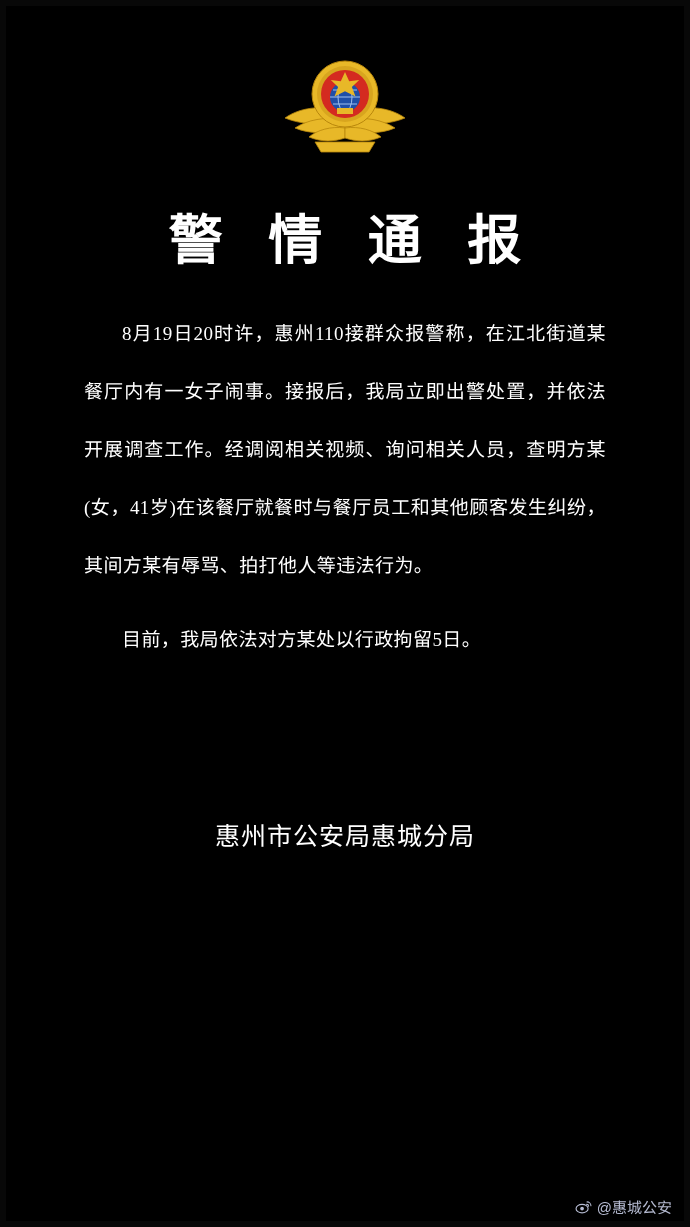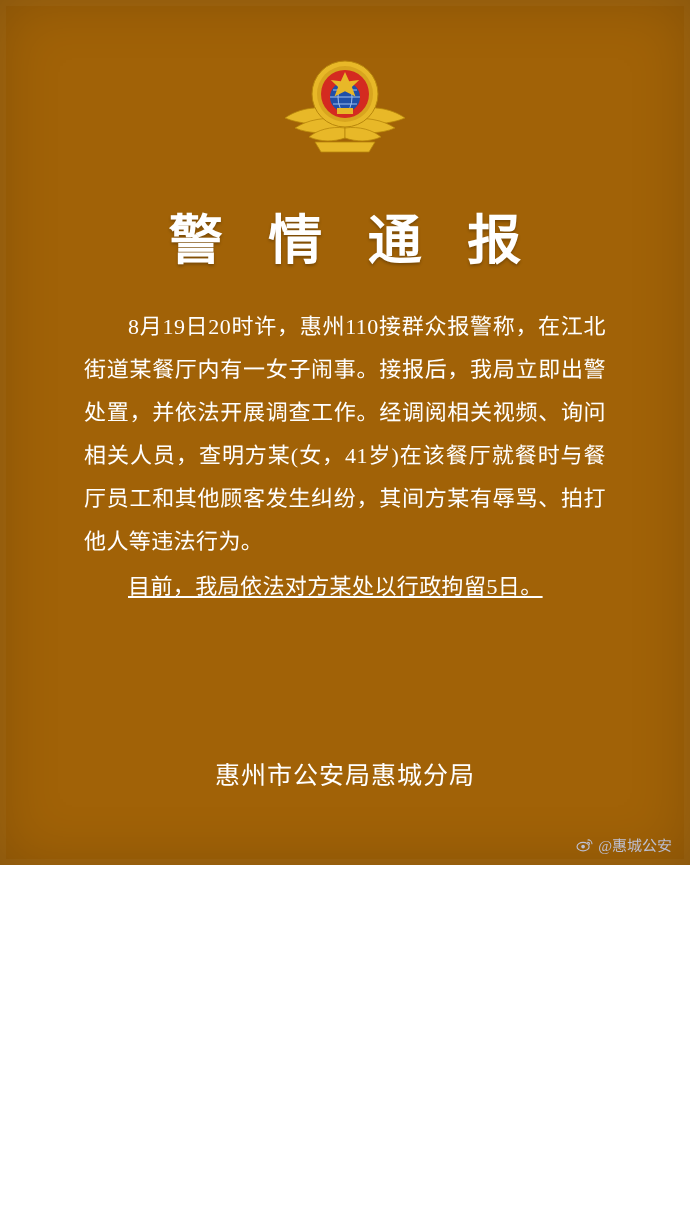--- a/index.html
+++ b/index.html
@@ -9,22 +9,22 @@
   }
   body {
     width: 690px;
     height: 1227px;
     font-family: "Liberation Serif", "DejaVu Serif", serif;
     overflow: hidden;
   }
   .poster {
     position: relative;
     width: 690px;
-    height: 865px;
-    background: #a16207;
+    height: 1227px;
+    background: #000000;
     box-sizing: border-box;
     overflow: hidden;
   }
   
   .poster::after {
     content: "";
     position: absolute;
     inset: 0;
     pointer-events: none;
     box-shadow: inset 0 0 0 6px rgba(255,255,255,0.03),
@@ -56,31 +56,31 @@
     letter-spacing: 16px;
     text-indent: 16px;
     font-family: "Liberation Serif", "DejaVu Serif", serif;
     text-shadow: 0 2px 3px rgba(0,0,0,0.25);
   }
 
   
   .body-text {
     margin: 30px 84px 0 84px;
     color: #ffffff;
-    font-size: 22px;
-    line-height: 43px;
+    font-size: 19px;
+    line-height: 58px;
     text-align: justify;
     text-justify: inter-ideograph;
     letter-spacing: 0.4px;
   }
   .body-text p {
     margin: 0;
     text-indent: 2em;
   }
-  .body-text p + p { margin-top: 2px; text-decoration: underline; }
+  .body-text p + p { margin-top: 16px; }
 
   
   .signature {
     margin-top: 148px;
     text-align: center;
     color: #ffffff;
     font-size: 25px;
     line-height: 40px;
   }
   .signature .org { letter-spacing: 1px; text-align: center; }
@@ -89,21 +89,21 @@
   
   .footer {
     position: absolute;
     right: 18px;
     bottom: 10px;
     display: flex;
     align-items: center;
     gap: 5px;
     color: #c9cfe8;
     font-size: 15px;
-    font-family: Liberation Serif, serif;
+    font-family: Liberation Sans, sans-serif;
     opacity: 0.95;
   }
   .footer .wb-icon {
     display: inline-block;
     width: 17px;
     height: 17px;
     line-height: 17px;
     text-align: center;
   }
   .footer .wb-icon svg { display: block; }

